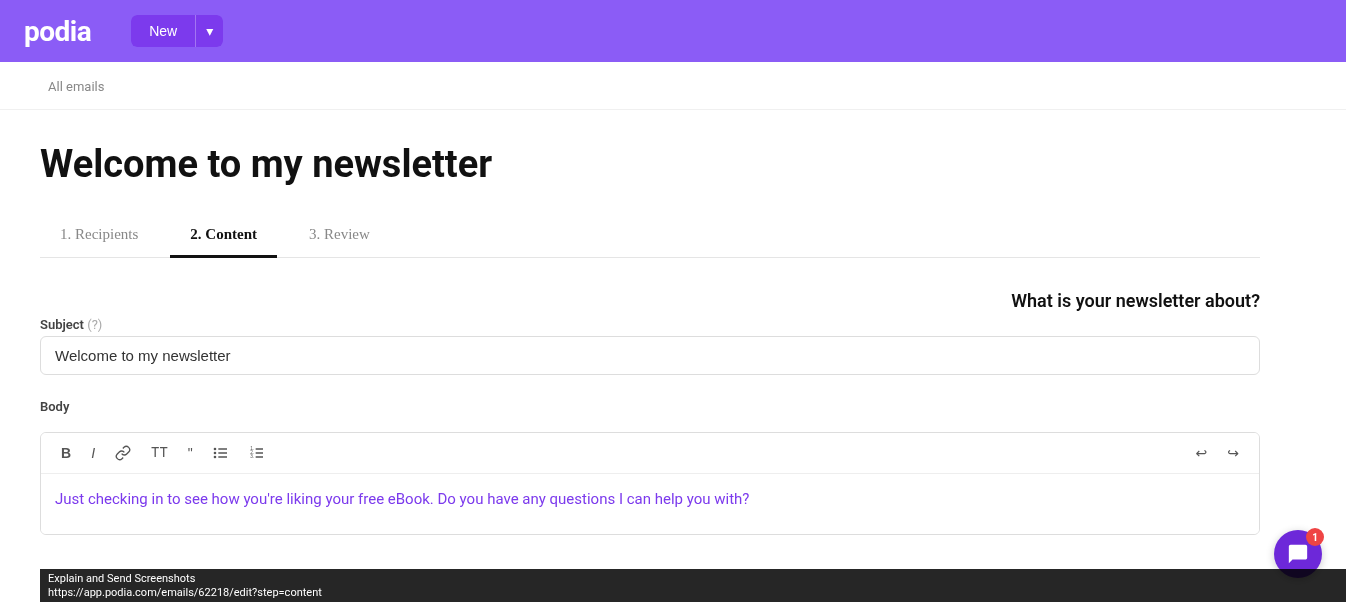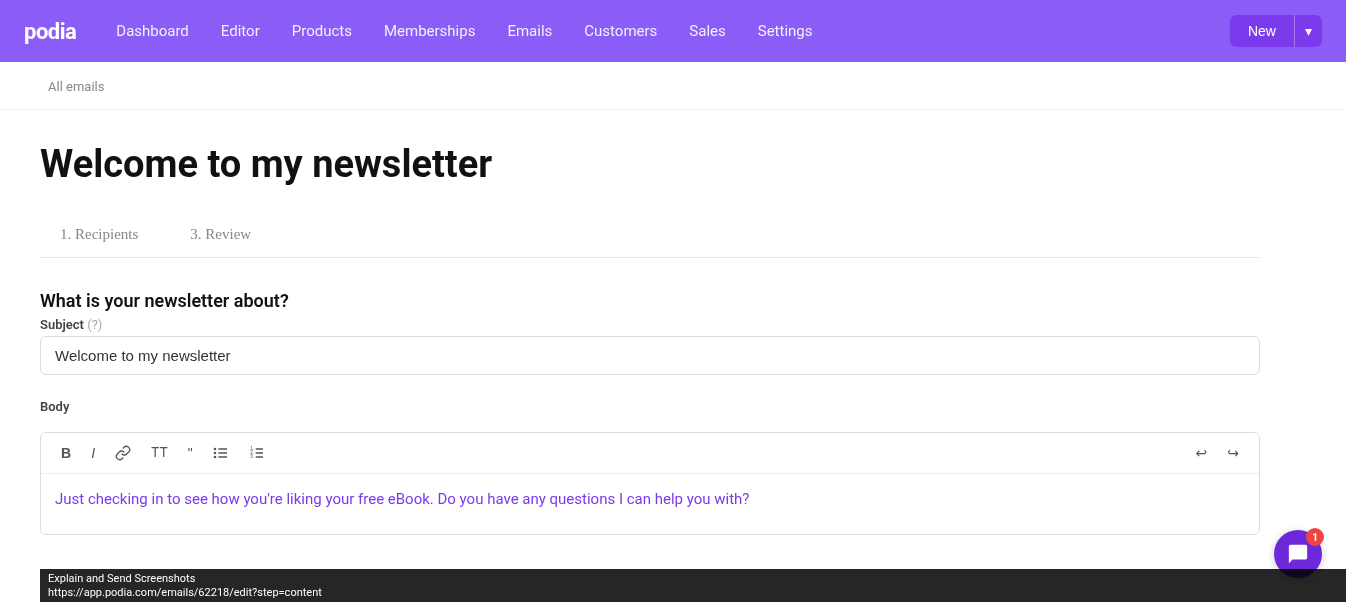--- a/index.html
+++ b/index.html
@@ -9,21 +9,21 @@
     .navbar {
       background: #8b5cf6;
       display: flex;
       align-items: center;
       padding: 0 24px;
       height: 62px;
       gap: 0;
     }
     .navbar-logo {
       color: #fff;
-      font-size: 22px;
+      font-size: 28px;
       font-weight: 700;
       letter-spacing: -0.5px;
       margin-right: 40px;
       flex-shrink: 0;
     }
     .nav-links {
       display: flex;
       align-items: center;
       gap: 32px;
       flex: 1;
@@ -113,20 +113,21 @@
       font-weight: 600;
       border-bottom: 3px solid #111;
     }
 
     
     .section-title {
       font-size: 18px;
       font-weight: 600;
       color: #111;
       margin-bottom: 6px;
+      text-align: right;
     }
     .section-desc {
       font-size: 14px;
       color: #888;
       margin-bottom: 24px;
     }
 
     
     .form-label {
       font-size: 13px;
@@ -239,49 +240,40 @@
       flex-direction: column;
       gap: 1px;
       margin-left: 40px;
     }
   </style>
 </head>
 <body>
 
 <nav class="navbar">
   <div class="navbar-logo">podia</div>
-  <div class="nav-links">
-    <a class="nav-link">Dashboard</a>
-    <a class="nav-link">Editor</a>
-    <a class="nav-link">Products</a>
-    <a class="nav-link">Memberships</a>
-    <a class="nav-link">Emails</a>
-    <a class="nav-link">Customers</a>
-    <a class="nav-link">Sales</a>
-    <a class="nav-link">Settings</a>
-  </div>
   <div class="navbar-right">
     <div class="btn-group">
       <button class="btn-new">New</button>
       <button class="btn-new-dropdown">▾</button>
     </div>
   </div>
 </nav>
 
 <div class="breadcrumb-bar">
   <span class="breadcrumb-text">All emails</span>
 </div>
 
 <div class="main-content">
 
   <h1 class="page-title">Welcome to my newsletter</h1>
 
   
   <div class="tabs">
     <div class="tab">1. Recipients</div>
+    <div class="tab active">2. Content</div>
     <div class="tab">3. Review</div>
   </div>
 
   
   <div class="section-title">What is your newsletter about?</div>
 
   
   <label class="form-label">
     <span>Subject</span> <span class="hint">(?)</span>
   </label>

